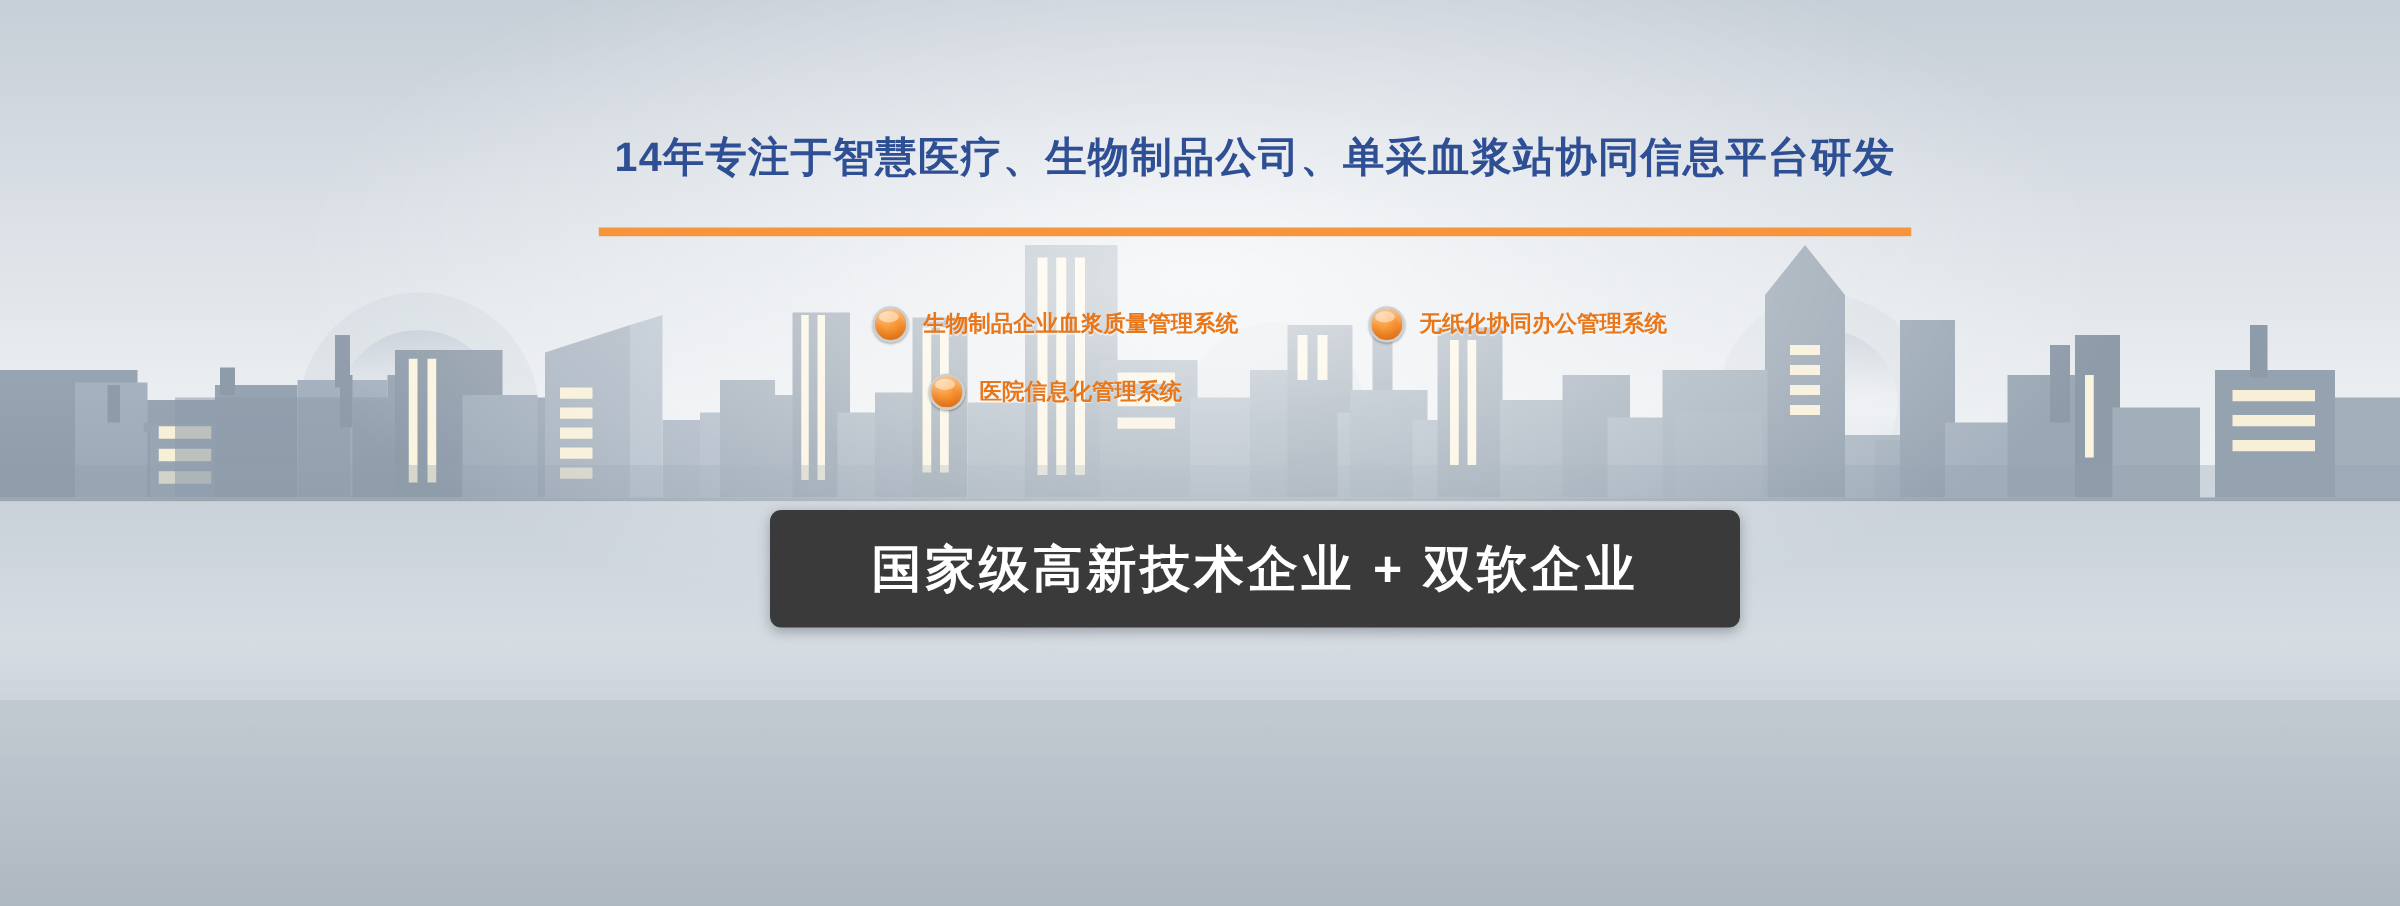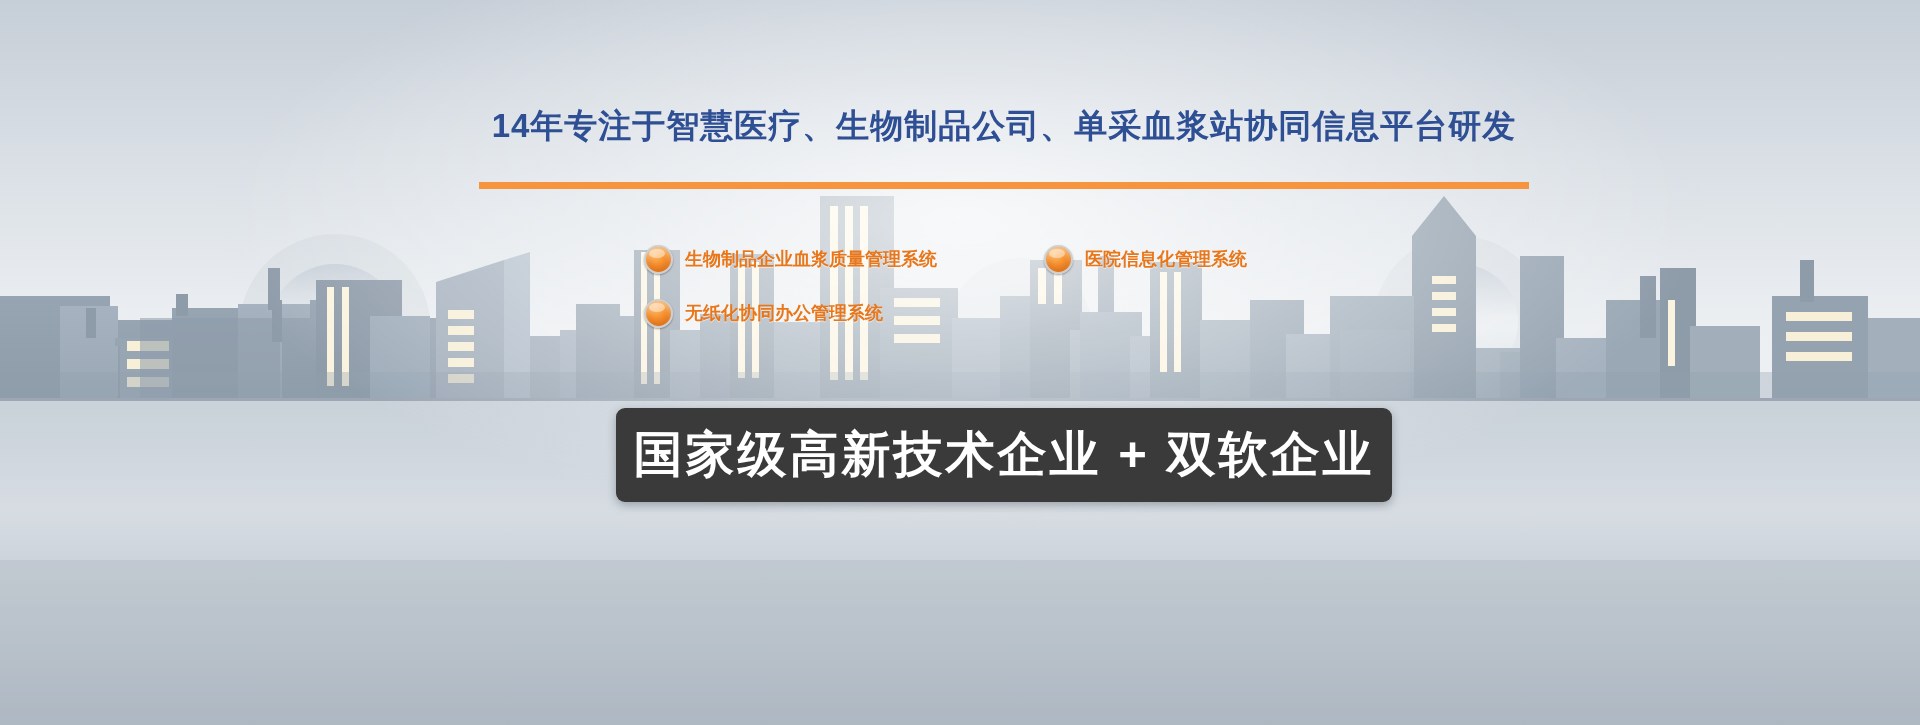--- a/index.html
+++ b/index.html
@@ -31,21 +31,21 @@
   }
   #rule{
     position:absolute;left:435px;top:182px;width:1050px;height:7px;
     background:#f7943e;
   }
 
   #bullets{
     position:absolute;left:600px;top:232px;width:740px;
     display:grid;grid-template-columns:400px 340px;grid-template-rows:54px 54px;
   }
-  .bullet{display:flex;align-items:center;gap:12px;}
+  .bullet{display:flex;align-items:center;gap:12px;justify-content:center;}
   .dot{
     width:25px;height:25px;border-radius:50%;flex:0 0 25px;
     background:radial-gradient(circle at 35% 28%,#ffb96a 0%,#f79332 45%,#e8751a 100%);
     border:2px solid #cfcfcf;
     box-shadow:0 1px 2px rgba(0,0,0,.35), inset 0 -4px 6px rgba(190,80,0,.35), inset 0 4px 5px rgba(255,220,170,.65);
     position:relative;
   }
   .dot:after{
     content:"";position:absolute;left:3px;top:2px;width:16px;height:9px;
     border-radius:50%;background:rgba(255,255,255,.45);
@@ -55,21 +55,21 @@
     text-shadow:0 1px 0 rgba(255,255,255,.55);
   }
 
   #badge{
     position:absolute;left:572px;top:408px;width:776px;height:94px;
     background:#3a3a3a;border-radius:9px;
     display:flex;align-items:center;justify-content:center;
     box-shadow:0 3px 10px rgba(40,50,60,.35);
   }
   #badge span{
-    color:#ffffff;font-size:49px;font-weight:bold;letter-spacing:3px;white-space:nowrap;
+    color:#ffffff;font-size:40px;font-weight:bold;letter-spacing:3px;white-space:nowrap;
   }
 </style>
 </head>
 <body>
 
 <div id="banner">
 
   <svg id="skyline" viewBox="0 0 1920 725" preserveAspectRatio="none">
     <defs>
       <linearGradient id="skyG" x1="0" y1="0" x2="0" y2="1">
@@ -244,26 +244,26 @@
     <div id="bullets">
 
       <div class="bullet">
         <span class="dot"></span>
         <span class="bullet-label">生物制品企业血浆质量管理系统</span>
       </div>
 
 
       <div class="bullet">
         <span class="dot"></span>
-        <span class="bullet-label">医院信息化管理系统</span>
+        <span class="bullet-label">无纸化协同办公管理系统</span>
       </div>
 
       <div class="bullet">
         <span class="dot"></span>
-        <span class="bullet-label">无纸化协同办公管理系统</span>
+        <span class="bullet-label">医院信息化管理系统</span>
       </div>
 
     </div>
 
     <div id="badge">
       <span>国家级高新技术企业 + 双软企业</span>
     </div>
 
   </div>
 </div>

